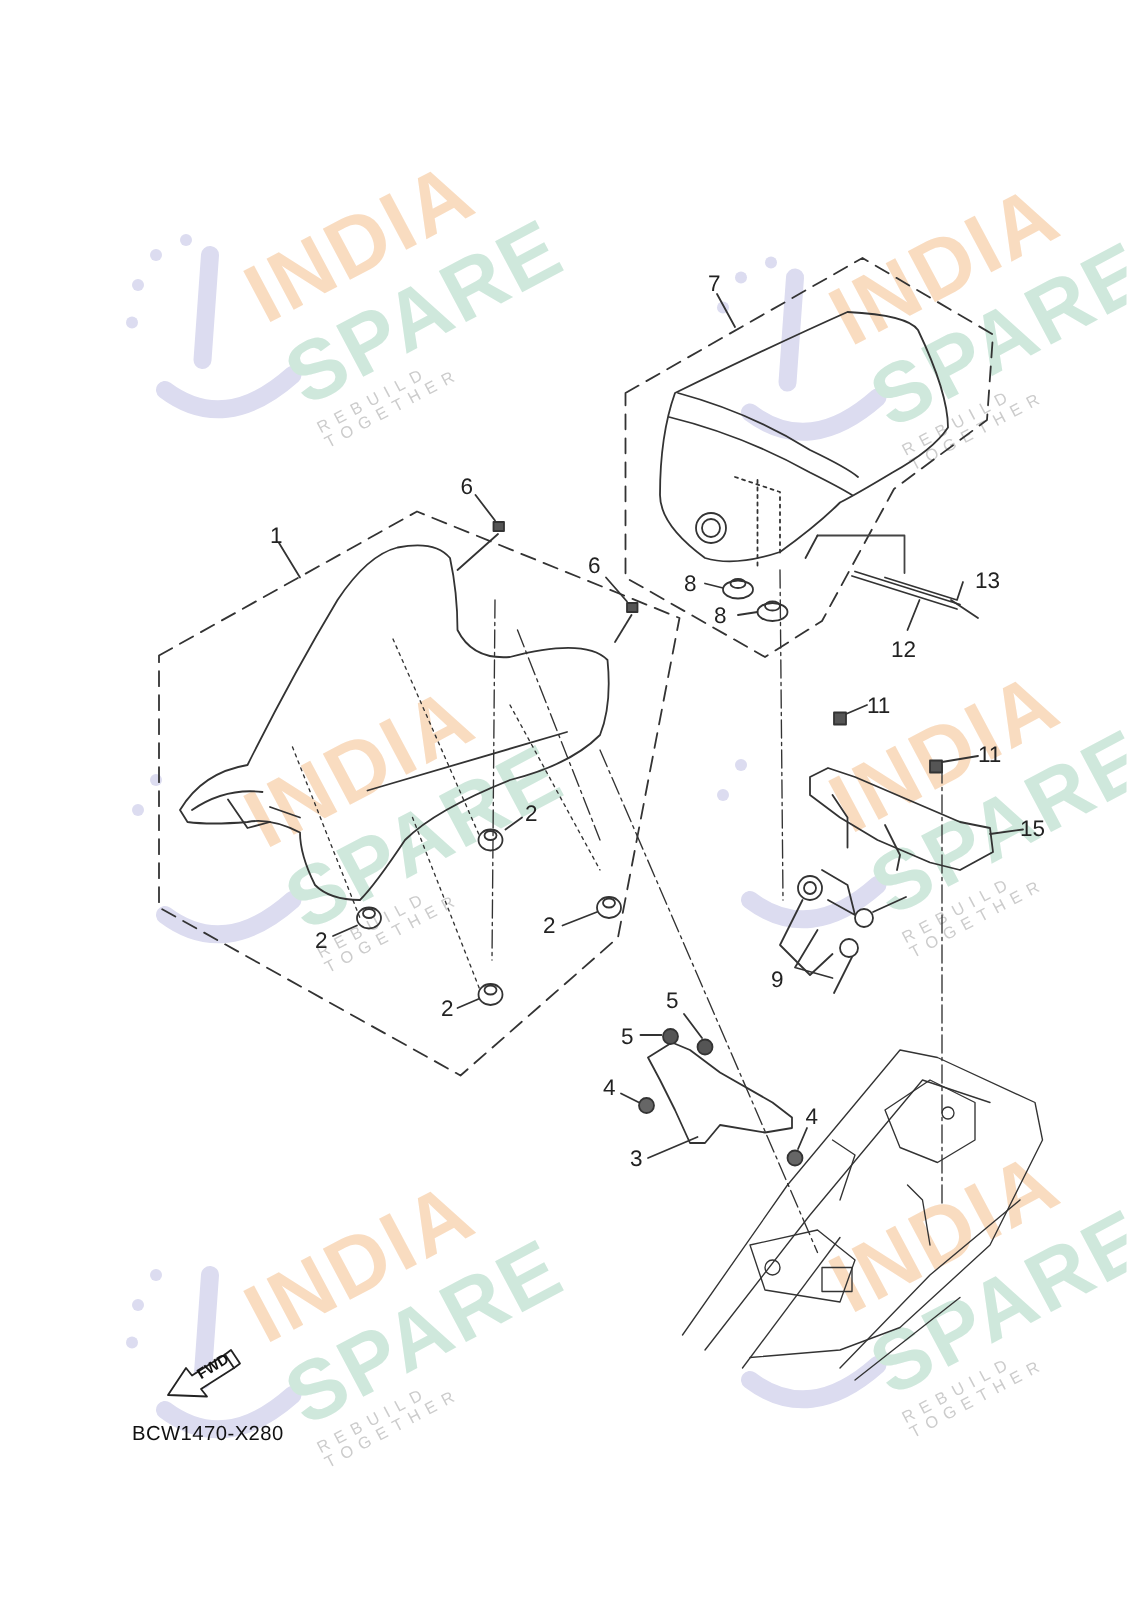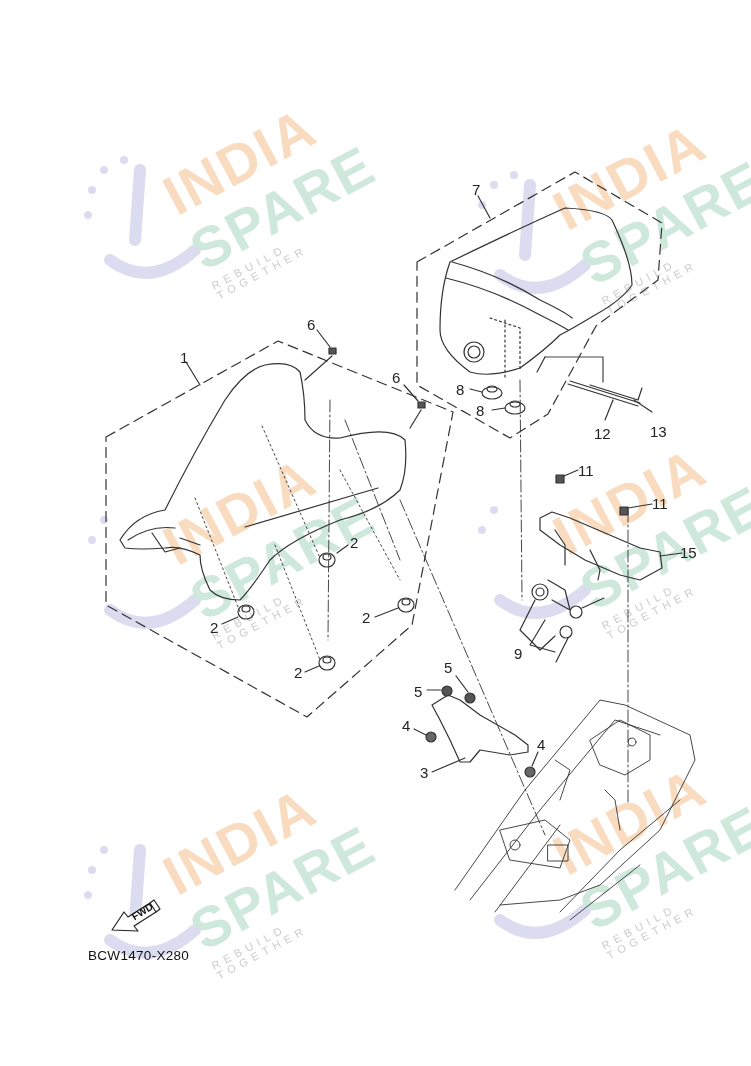--- a/index.html
+++ b/index.html
@@ -227,15 +227,15 @@
 <div class="callout" style="left:307px;top:317px;">6</div>
 <div class="callout" style="left:392px;top:370px;">6</div>
 <div class="callout" style="left:472px;top:182px;">7</div>
 <div class="callout" style="left:456px;top:382px;">8</div>
 <div class="callout" style="left:476px;top:403px;">8</div>
 <div class="callout" style="left:514px;top:646px;">9</div>
 <div class="callout" style="left:680px;top:545px;">15</div>
 <div class="callout" style="left:578px;top:463px;">11</div>
 <div class="callout" style="left:652px;top:496px;">11</div>
 <div class="callout" style="left:594px;top:426px;">12</div>
-<div class="callout" style="left:650px;top:424px;">13</div>
+<div class="callout" style="left:650px;top:380px;">13</div>
 
 <div class="code">BCW1470-X280</div>
 
 </body></html>

